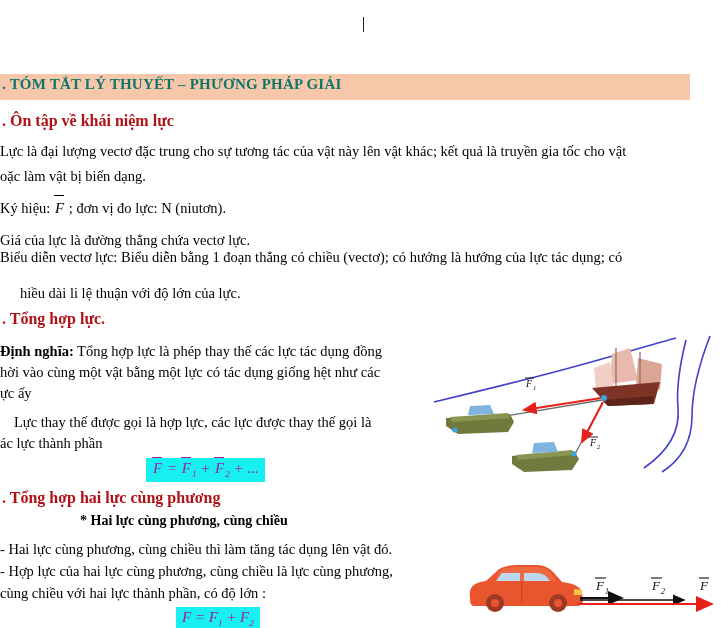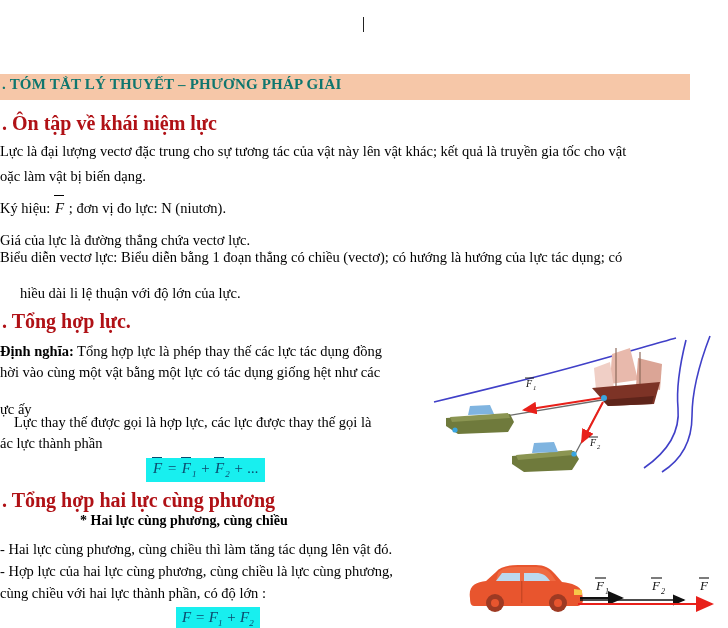--- a/index.html
+++ b/index.html
@@ -53,21 +53,21 @@
     left: 2px;
     font-size: 15px;
     font-weight: bold;
     color: #0f766e;
     letter-spacing: 0.2px;
     white-space: nowrap;
   }
   .h-red {
     position: absolute;
     left: 2px;
-    font-size: 20px;
+    font-size: 16px;
     font-weight: bold;
     color: #b01116;
     white-space: nowrap;
   }
   .para {
     position: absolute;
     left: 0px;
     font-size: 14.5px;
     line-height: 21px;
     color: #000000;
@@ -105,21 +105,21 @@
 
   
   .formula {
     position: absolute;
     background: #18efef;
     font-family: "Liberation Serif", serif;
     font-style: italic;
     font-size: 15px;
     padding: 2px 6px 3px 6px;
     white-space: nowrap;
-    color: #0c4a6e;
+    color: #a21caf;
   }
   .formula sub {
     font-size: 9px;
     font-style: italic;
   }
 
   
   .fig-boats {
     position: absolute;
     left: 424px;
@@ -173,21 +173,21 @@
 </div>
 
 <div class="h-red" style="top:310px;">. Tổng hợp lực.</div>
 
 <div class="para narrow" style="top:341px;">
   <b>Định nghĩa:</b><span> Tổng hợp lực là phép thay thế các lực tác dụng đồng</span>
 </div>
 <div class="para narrow" style="top:362px;">
   <span>hời vào cùng một vật bằng một lực có tác dụng giống hệt như các</span>
 </div>
-<div class="para narrow" style="top:399px;">
+<div class="para narrow" style="top:383px;">
   <span>ực ấy</span>
 </div>
 
 <div class="para narrow" style="top:412px; text-indent:14px;">
   <span>Lực thay thế được gọi là hợp lực, các lực được thay thế gọi là</span>
 </div>
 <div class="para narrow" style="top:433px;">
   <span>ác lực thành phần</span>
 </div>
 

